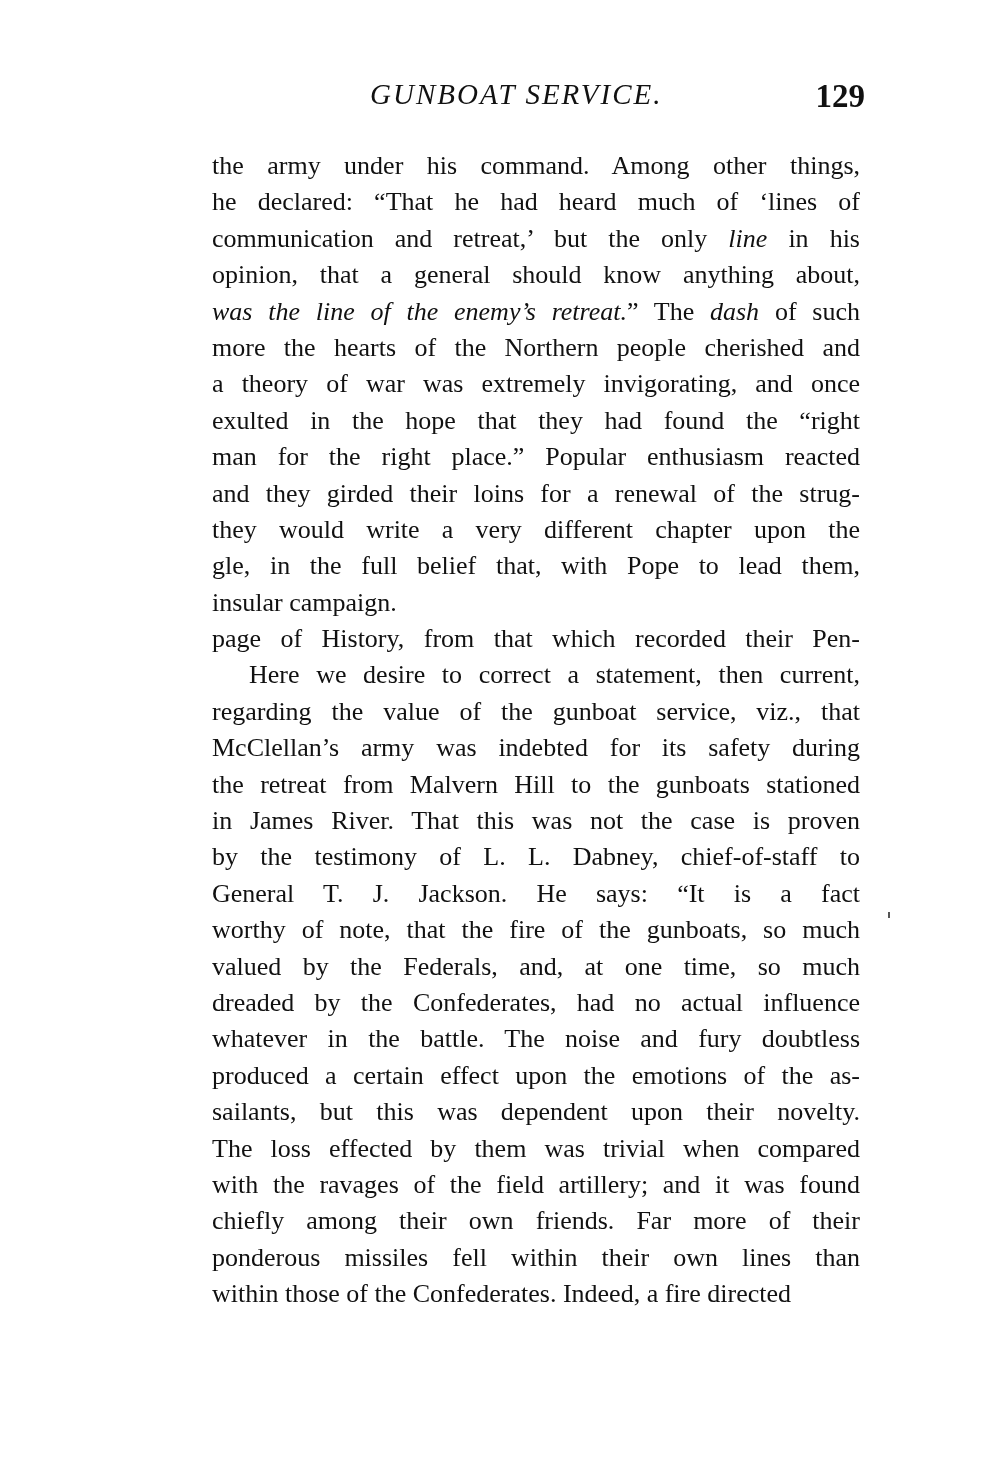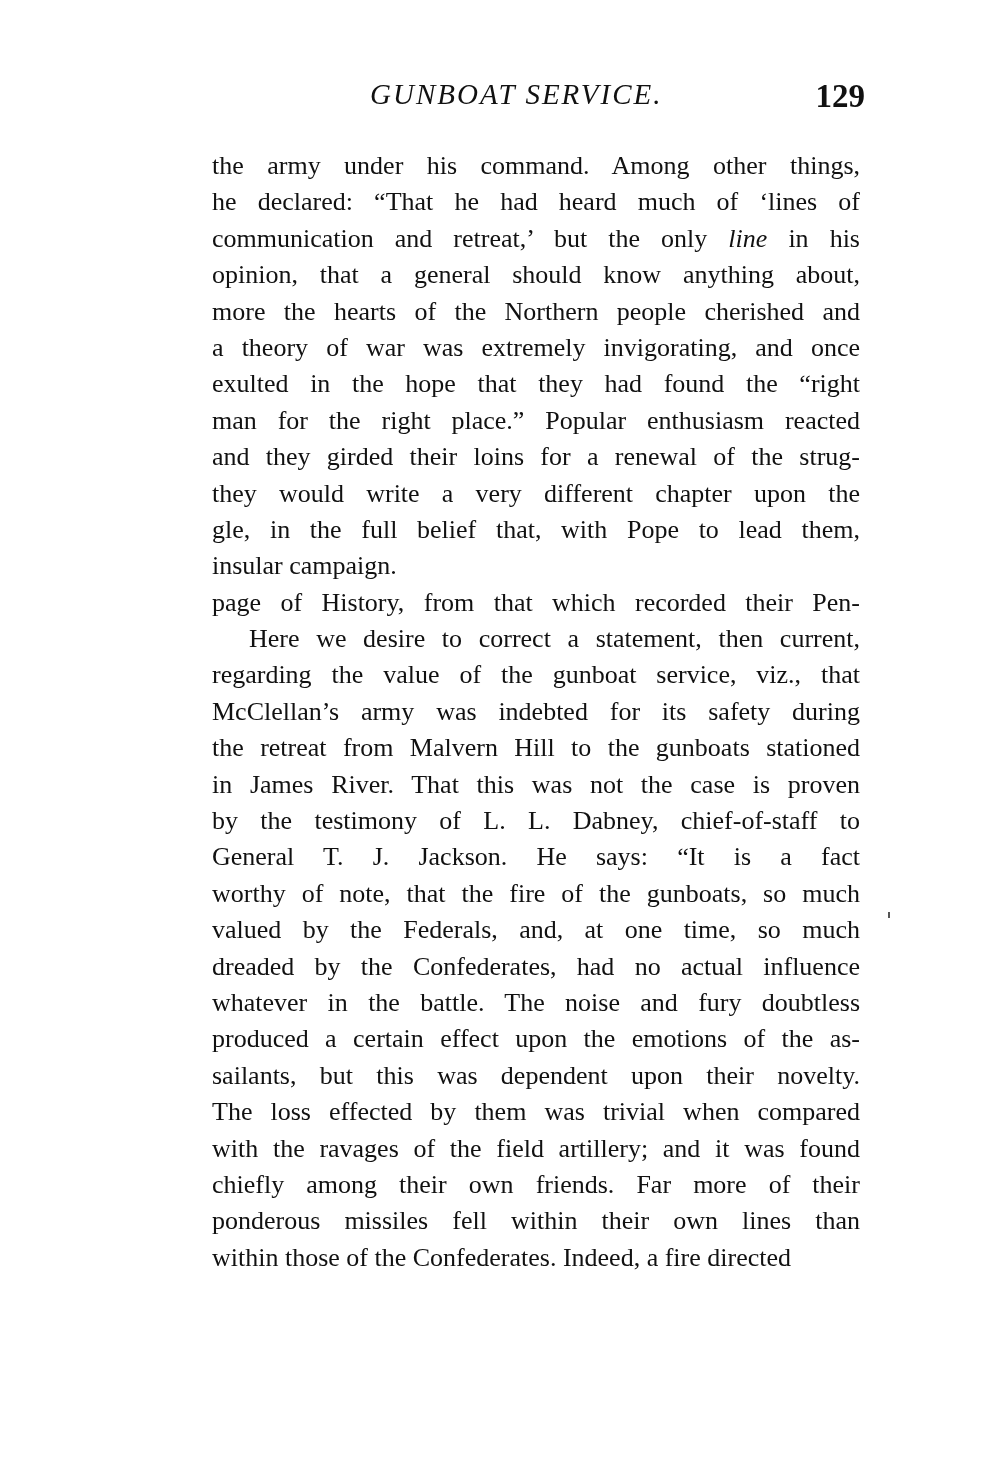--- a/index.html
+++ b/index.html
@@ -24,20 +24,21 @@
     <span class="head-title">GUNBOAT SERVICE.</span>
     <span class="head-page">129</span>
   </div>
 
   <div class="body-text" id="body-text">
       <div>
         <span class="line"><span class="seg">the army under his command.  Among other things,</span></span>
         <span class="line"><span class="seg">he declared: “That he had heard much of ‘lines of</span></span>
         <span class="line"><span class="seg">communication and retreat,’ but the only </span><span class="seg i">line</span><span class="seg"> in his</span></span>
         <span class="line"><span class="seg">opinion, that a general should know anything about,</span></span>
+        <span class="line"><span class="seg i">was the line of the enemy’s retreat.</span><span class="seg">”  The </span><span class="seg i">dash</span><span class="seg"> of such</span></span>
         <span class="line"><span class="seg">more the hearts of the Northern people cherished and</span></span>
         <span class="line"><span class="seg">a theory of war was extremely invigorating, and once</span></span>
         <span class="line"><span class="seg">exulted in the hope that they had found the “right</span></span>
         <span class="line"><span class="seg">man for the right place.”  Popular enthusiasm reacted</span></span>
         <span class="line"><span class="seg">and they girded their loins for a renewal of the strug-</span></span>
         <span class="line"><span class="seg">they would write a very different chapter upon the</span></span>
         <span class="line"><span class="seg">gle, in the full belief that, with Pope to lead them,</span></span>
         <span class="line last"><span class="seg">insular campaign.</span></span>
         <span class="line"><span class="seg">page of History, from that which recorded their Pen-</span></span>
       </div>

